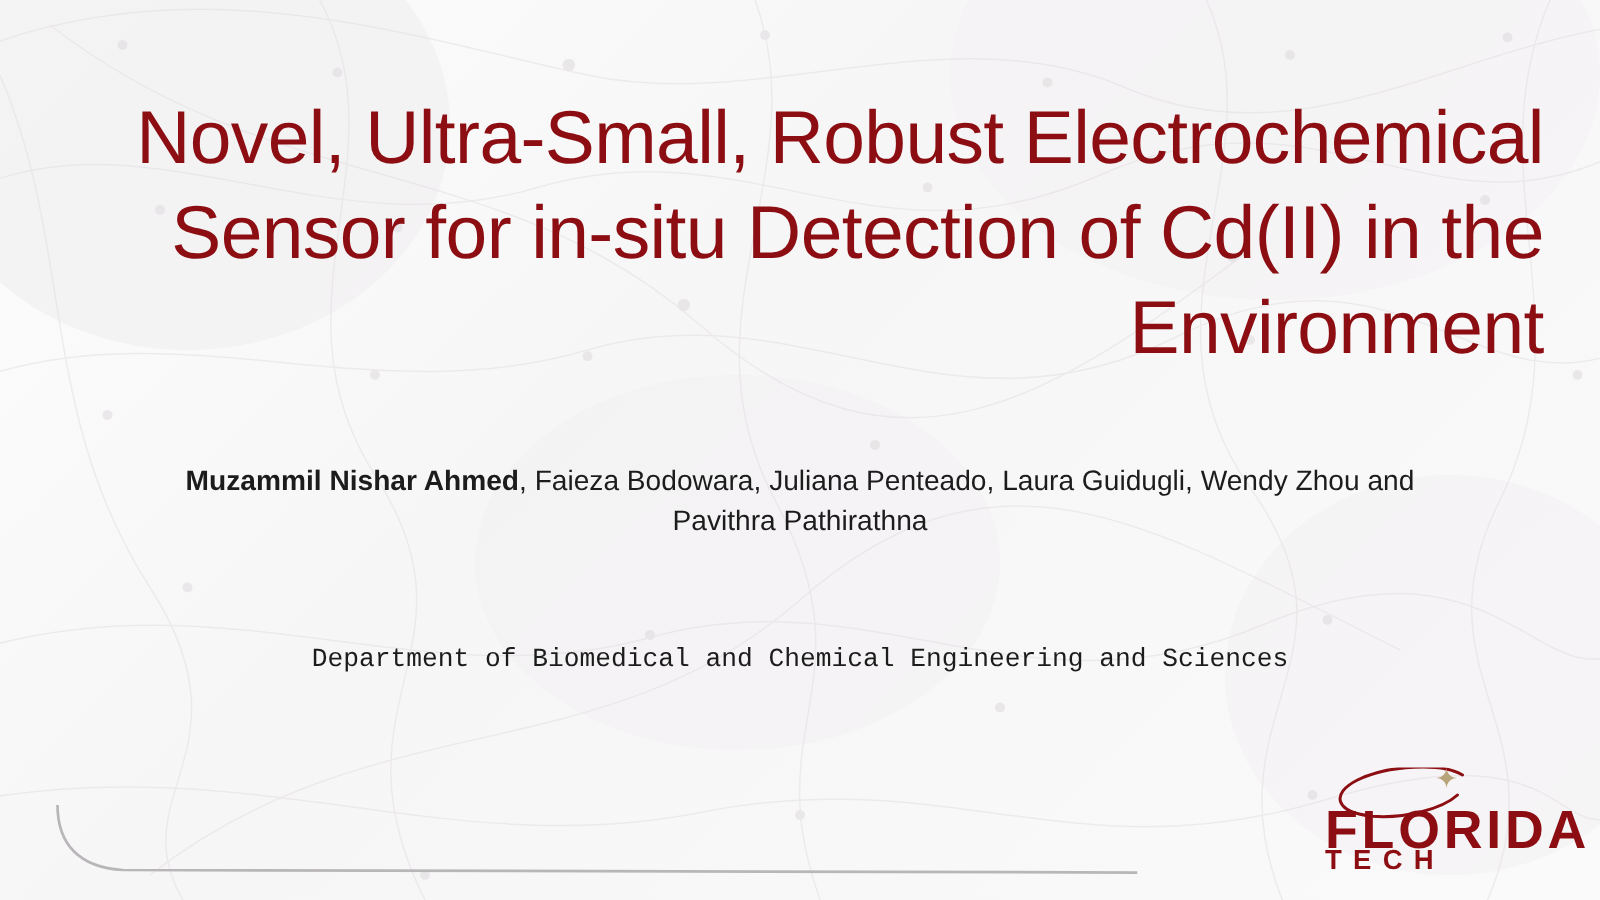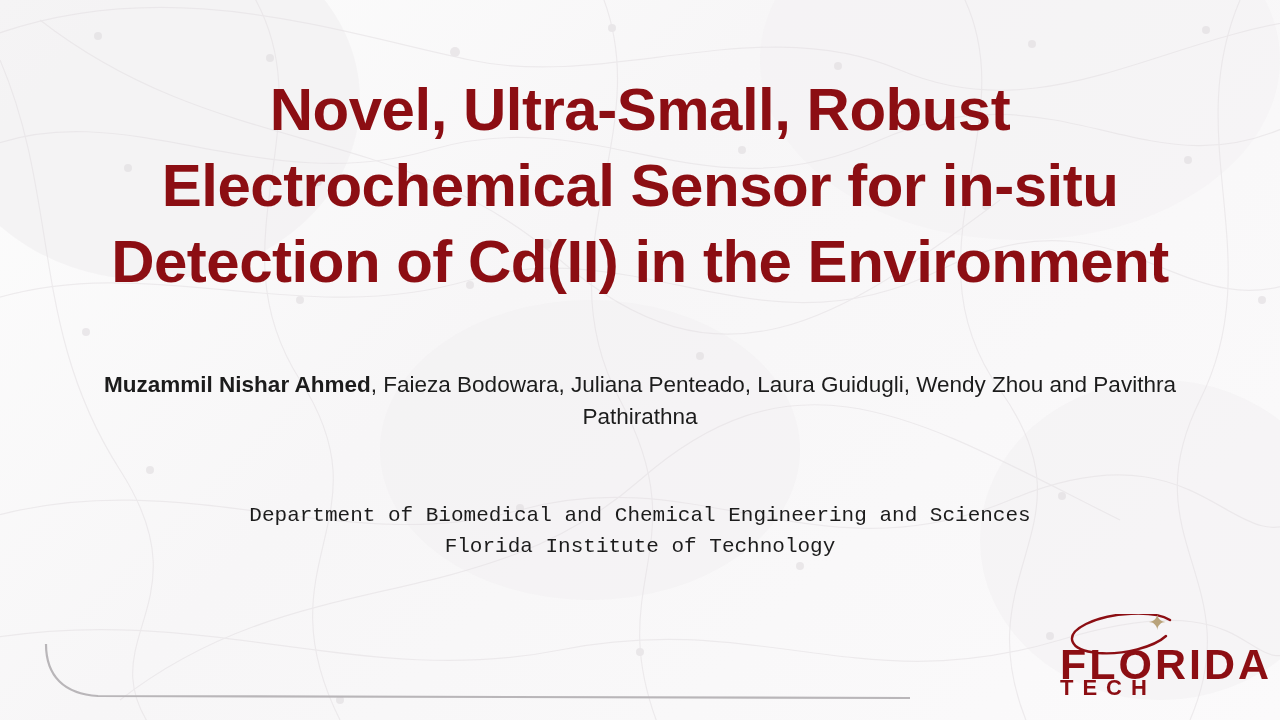--- a/index.html
+++ b/index.html
@@ -39,30 +39,30 @@
     inset: 0;
     display: flex;
     flex-direction: column;
     align-items: center;
   }
   .title {
     margin: 0;
     padding: 0 45px;
     width: 100%;
     box-sizing: border-box;
-    text-align: center;
+    text-align: right;
     color: #8c0e13;
     font-size: 60px;
     line-height: 1.27;
-    font-weight: bold;
+    font-weight: normal;
     letter-spacing: -0.5px;
     margin-top: 72px;
   }
   .authors {
-    margin: 4px;
+    margin: 17px;
     padding: 0 96px;
     box-sizing: border-box;
     text-align: center;
     color: #1c1c1c;
     font-size: 22.5px;
     line-height: 1.45;
     margin-top: 68px;
   }
   .authors b {
     font-weight: bold;
@@ -186,21 +186,20 @@
     </g>
   </svg>
 
   <div class="content">
     <h1 class="title">Novel, Ultra-Small, Robust Electrochemical Sensor for in-situ Detection of Cd(II) in the Environment</h1>
 
     <p class="authors"><b>Muzammil Nishar Ahmed</b><span>, Faieza Bodowara, Juliana Penteado, Laura Guidugli, Wendy Zhou and Pavithra Pathirathna</span></p>
 
     <p class="affiliation">
       <span>Department of Biomedical and Chemical Engineering and Sciences</span><br>
-      <span>Florida Institute of Technology</span>
     </p>
   </div>
 
   <svg class="swoosh" viewBox="0 0 870 60" preserveAspectRatio="none">
     <path d="M6 2 C 6 34, 24 52, 58 54 L 870 56" fill="none" stroke="#b9b6b9" stroke-width="2.2"></path>
   </svg>
 
   <div class="logo">
     <svg class="logo-swirl" viewBox="0 0 120 42">
       <path d="M112 6 C 96 -4, 52 -2, 28 10 C 6 21, 10 36, 40 39 C 66 41, 96 33, 108 22" fill="none" stroke="#8c0e13" stroke-width="2.4" stroke-linecap="round"></path>

